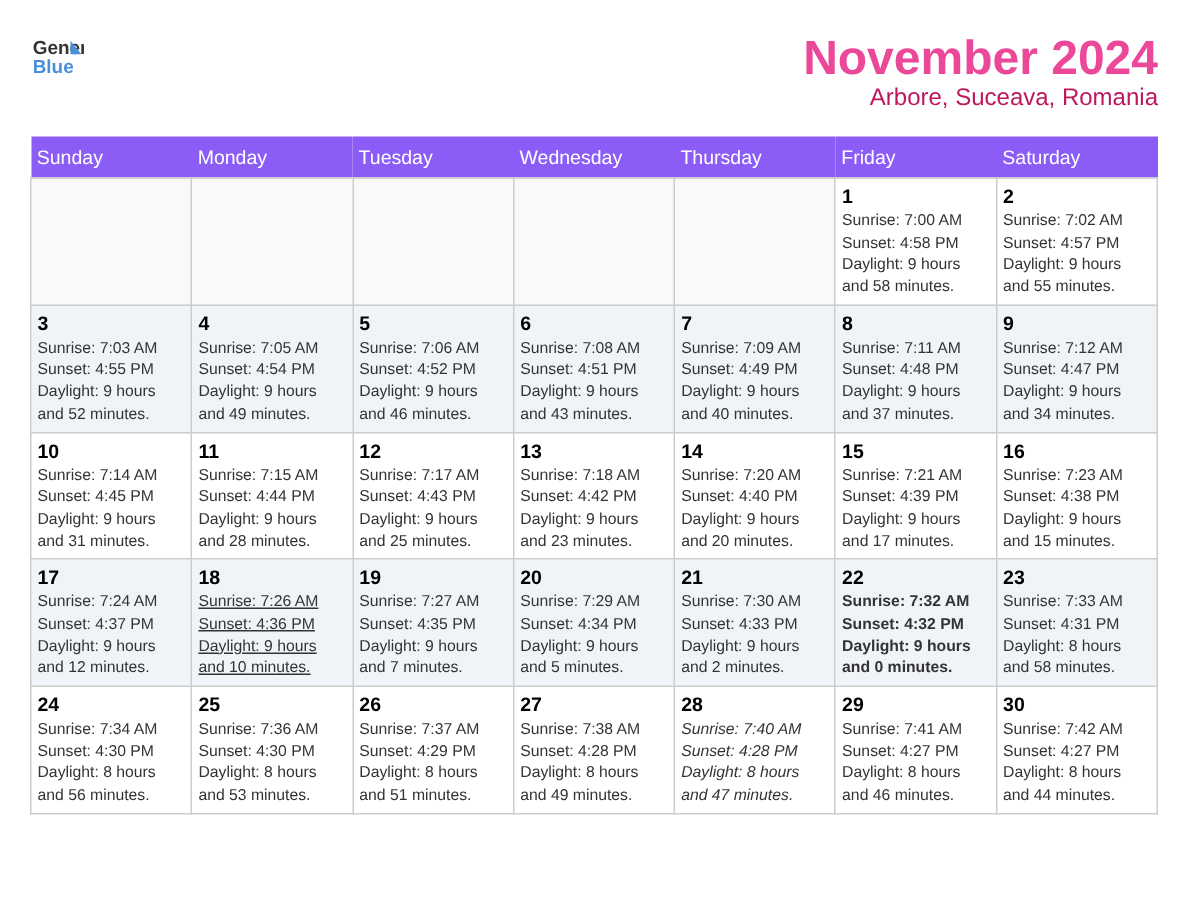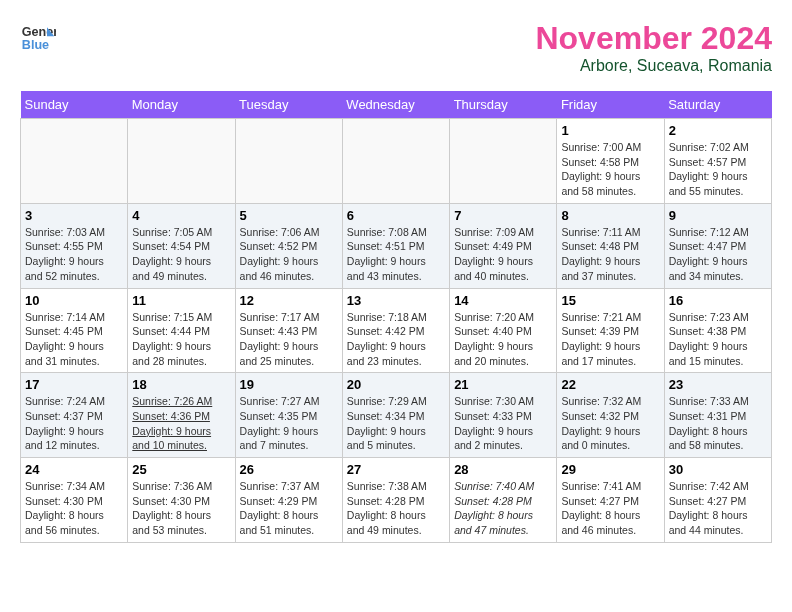--- a/index.html
+++ b/index.html
@@ -29,21 +29,21 @@
       text-align: right;
     }
     .month-title {
       font-size: 32px;
       font-weight: bold;
       color: #ec4899;
       margin-left: 36px;
     }
     .subtitle {
       font-size: 16px;
-      color: #14532d;
+      color: #be185d;
     }
     table {
       width: 100%;
       border-collapse: collapse;
       font-size: 11px;
     }
     thead tr th {
       background-color: #8b5cf6;
       color: #fff;
       padding: 6px 4px;
@@ -241,21 +241,21 @@
 Daylight: 9 hours and 5 minutes.</div>
         </td>
         <td>
           <div class="day-number">21</div>
           <div class="day-info" style="white-space: pre-line;">Sunrise: 7:30 AM
 Sunset: 4:33 PM
 Daylight: 9 hours and 2 minutes.</div>
         </td>
         <td>
           <div class="day-number">22</div>
-          <div class="day-info" style="white-space: pre-line;">Sunrise: 7:32 AM
+          <div class="day-info" style="white-space: pre-line; font-weight: bold;">Sunrise: 7:32 AM
 Sunset: 4:32 PM
 Daylight: 9 hours and 0 minutes.</div>
         </td>
         <td>
           <div class="day-number">23</div>
           <div class="day-info" style="white-space: pre-line;">Sunrise: 7:33 AM
 Sunset: 4:31 PM
 Daylight: 8 hours and 58 minutes.</div>
         </td>
       </tr>

